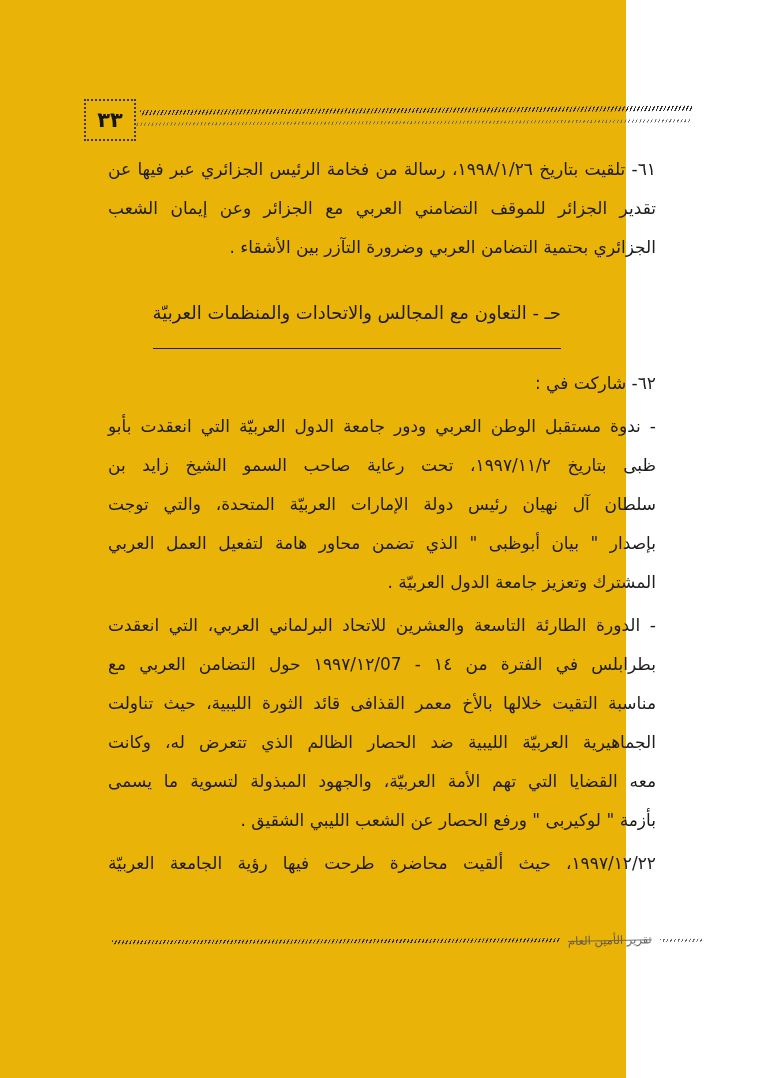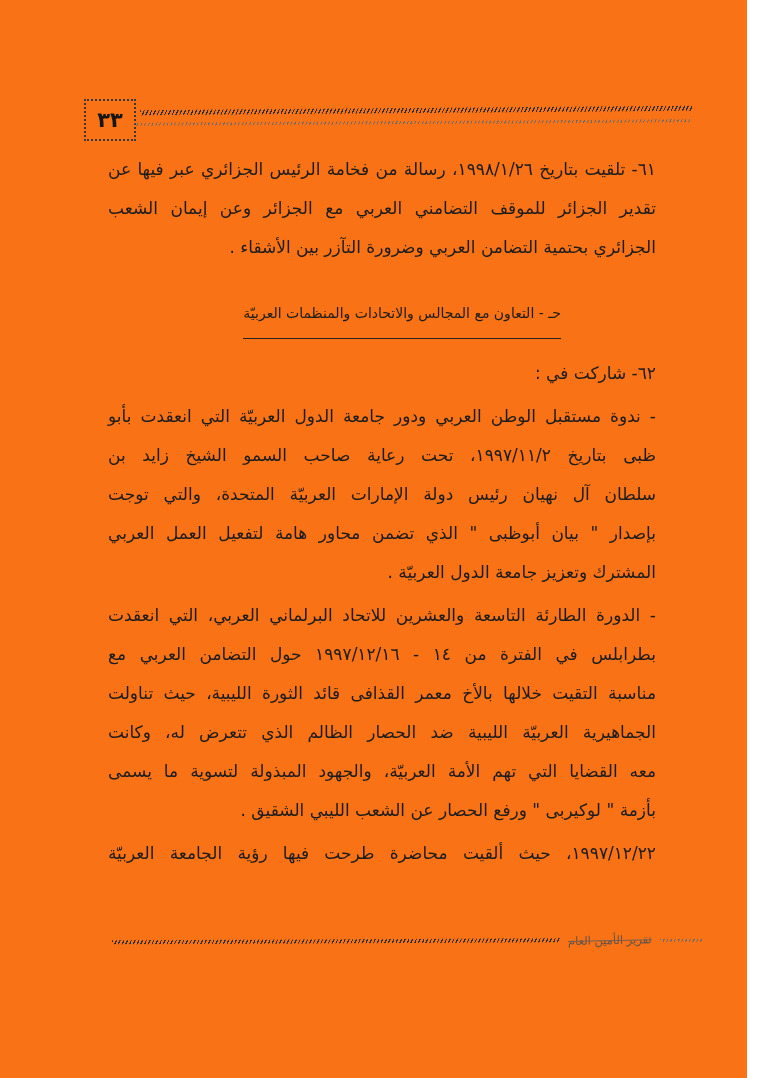--- a/index.html
+++ b/index.html
@@ -1,21 +1,21 @@
 <!DOCTYPE html>
 <html lang="ar"><head>
 <meta charset="utf-8">
 <style>
   html,body { margin:0; padding:0; }
   body {
     width:758px; height:1078px; background:#ffffff; overflow:hidden;
     font-family:"DejaVu Sans", sans-serif; color:#1c1c1c;
     -webkit-font-smoothing:antialiased;
   }
-  .page { position:relative; width:747px; height:1078px; background:#f97316; }
+  .page { position:relative; width:626px; height:1078px; background:#eab308; }
 
   
   .pagenum-box {
     position:absolute; left:84px; top:99px; width:48px; height:38px;
     border:2px dotted #3a3a3a; display:flex; align-items:center; justify-content:center;
   }
   .pagenum { font-size:21px; font-weight:bold; color:#161616; letter-spacing:1px; }
 
   
   .hatch {
@@ -30,22 +30,22 @@
   
   .page-body { position:absolute; left:108px; top:150px; width:548px; direction:rtl; }
   .tline {
     font-size:17px; line-height:39px; white-space:normal;
     text-align:justify; text-align-last:justify; text-justify:inter-word;
   }
   .tline.end { text-align-last:right; }
 
   .heading-row { margin:31px 95px 0 0; text-align:right; }
   .heading-text {
-    display:inline-block; font-size:14px; line-height:30px;
-    border-bottom:1.5px solid #222; padding-bottom:10px;
+    display:inline-block; font-size:18px; line-height:30px;
+    border-bottom:1.5px solid #222; padding-bottom:20px;
   }
   .intro-row { margin-top:15px; }
   .bullet-block { margin-top:4px; }
 
   
   .footer { position:absolute; left:112px; top:934px; width:592px; display:flex; align-items:center; transform:rotate(-0.25deg); }
   .footer-rule-long { flex:1 1 auto; height:4px; }
   .footer-rule-short { flex:0 0 42px; height:3px; margin-right:2px; }
   .footer-stamp {
     flex:0 0 auto; margin:0 8px; direction:rtl;
@@ -84,21 +84,21 @@
     <div class="bullet-block">
       <div class="tline">- ندوة مستقبل الوطن العربي ودور جامعة الدول العربيّة التي انعقدت بأبو</div>
       <div class="tline">ظبى بتاريخ ١٩٩٧/١١/٢، تحت رعاية صاحب السمو الشيخ زايد بن</div>
       <div class="tline">سلطان آل نهيان رئيس دولة الإمارات العربيّة المتحدة، والتي توجت</div>
       <div class="tline">بإصدار " بيان أبوظبى " الذي تضمن محاور هامة لتفعيل العمل العربي</div>
       <div class="tline end">المشترك وتعزيز جامعة الدول العربيّة .</div>
     </div>
 
     <div class="bullet-block">
       <div class="tline">- الدورة الطارئة التاسعة والعشرين للاتحاد البرلماني العربي، التي انعقدت</div>
-      <div class="tline">بطرابلس في الفترة من ١٤ - ١٩٩٧/١٢/١٦ حول التضامن العربي مع</div>
+      <div class="tline">بطرابلس في الفترة من ١٤ - ١٩٩٧/١٢/07 حول التضامن العربي مع</div>
       <div class="tline">مناسبة التقيت خلالها بالأخ معمر القذافى قائد الثورة الليبية، حيث تناولت</div>
       <div class="tline">الجماهيرية العربيّة الليبية ضد الحصار الظالم الذي تتعرض له، وكانت</div>
       <div class="tline">معه القضايا التي تهم الأمة العربيّة، والجهود المبذولة لتسوية ما يسمى</div>
       <div class="tline end">بأزمة " لوكيربى " ورفع الحصار عن الشعب الليبي الشقيق .</div>
     </div>
 
     <div class="bullet-block">
       <div class="tline">١٩٩٧/١٢/٢٢، حيث ألقيت محاضرة طرحت فيها رؤية الجامعة العربيّة</div>
     </div>
 

